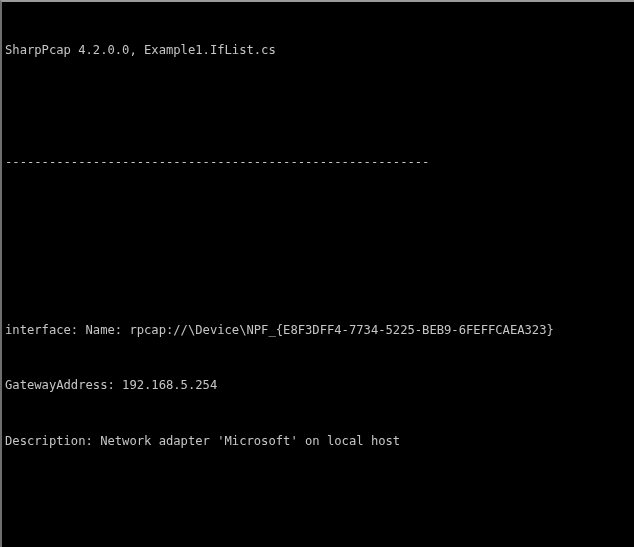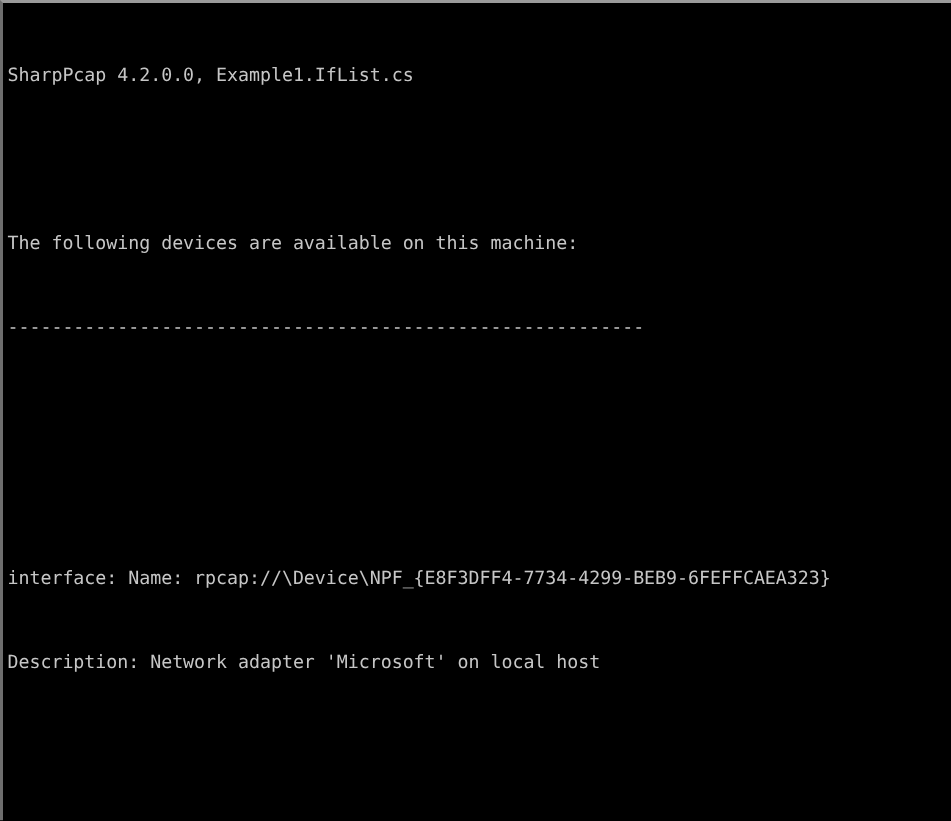--- a/index.html
+++ b/index.html
@@ -39,25 +39,25 @@
     color: transparent;
   }
 </style>
 </head>
 <body>
 
 <div id="console-window">
   <div id="console-output">
     <div class="line">SharpPcap 4.2.0.0, Example1.IfList.cs</div>
     <div class="line blank"></div>
-    <div class="line">The following devices are available on this machine:</div>
     <div class="line">----------------------------------------------------------</div>
     <div class="line blank"></div>
     <div class="line blank"></div>
-    <div class="line">interface: Name: rpcap://\Device\NPF_{E8F3DFF4-7734-4299-BEB9-6FEFFCAEA323}</div>
+    <div class="line">interface: Name: rpcap://\Device\NPF_{E8F3DFF4-7734-5225-BEB9-6FEFFCAEA323}</div>
+    <div class="line">GatewayAddress: 192.168.5.254</div>
     <div class="line">Description: Network adapter 'Microsoft' on local host</div>
     
     
     
     
     
     
     
     
     

